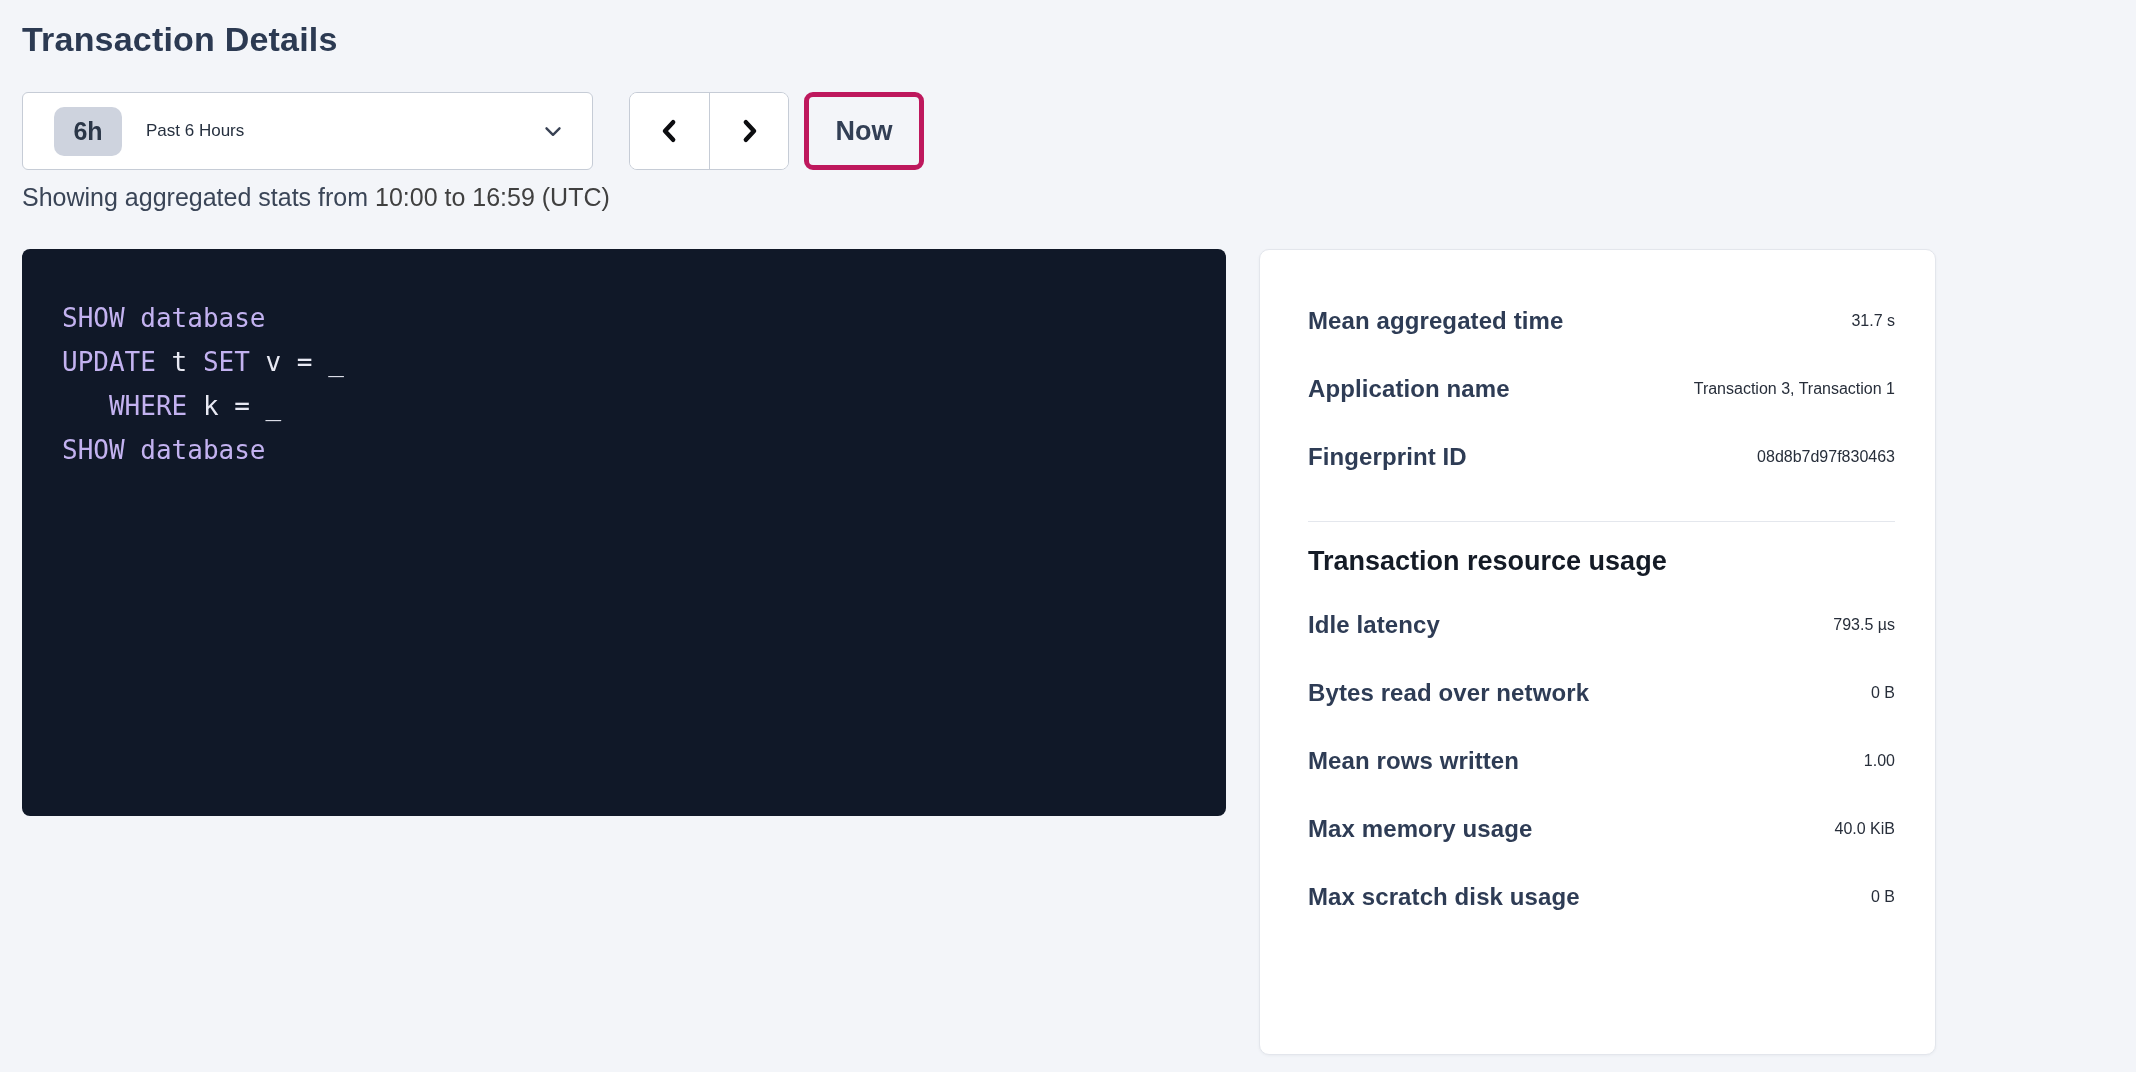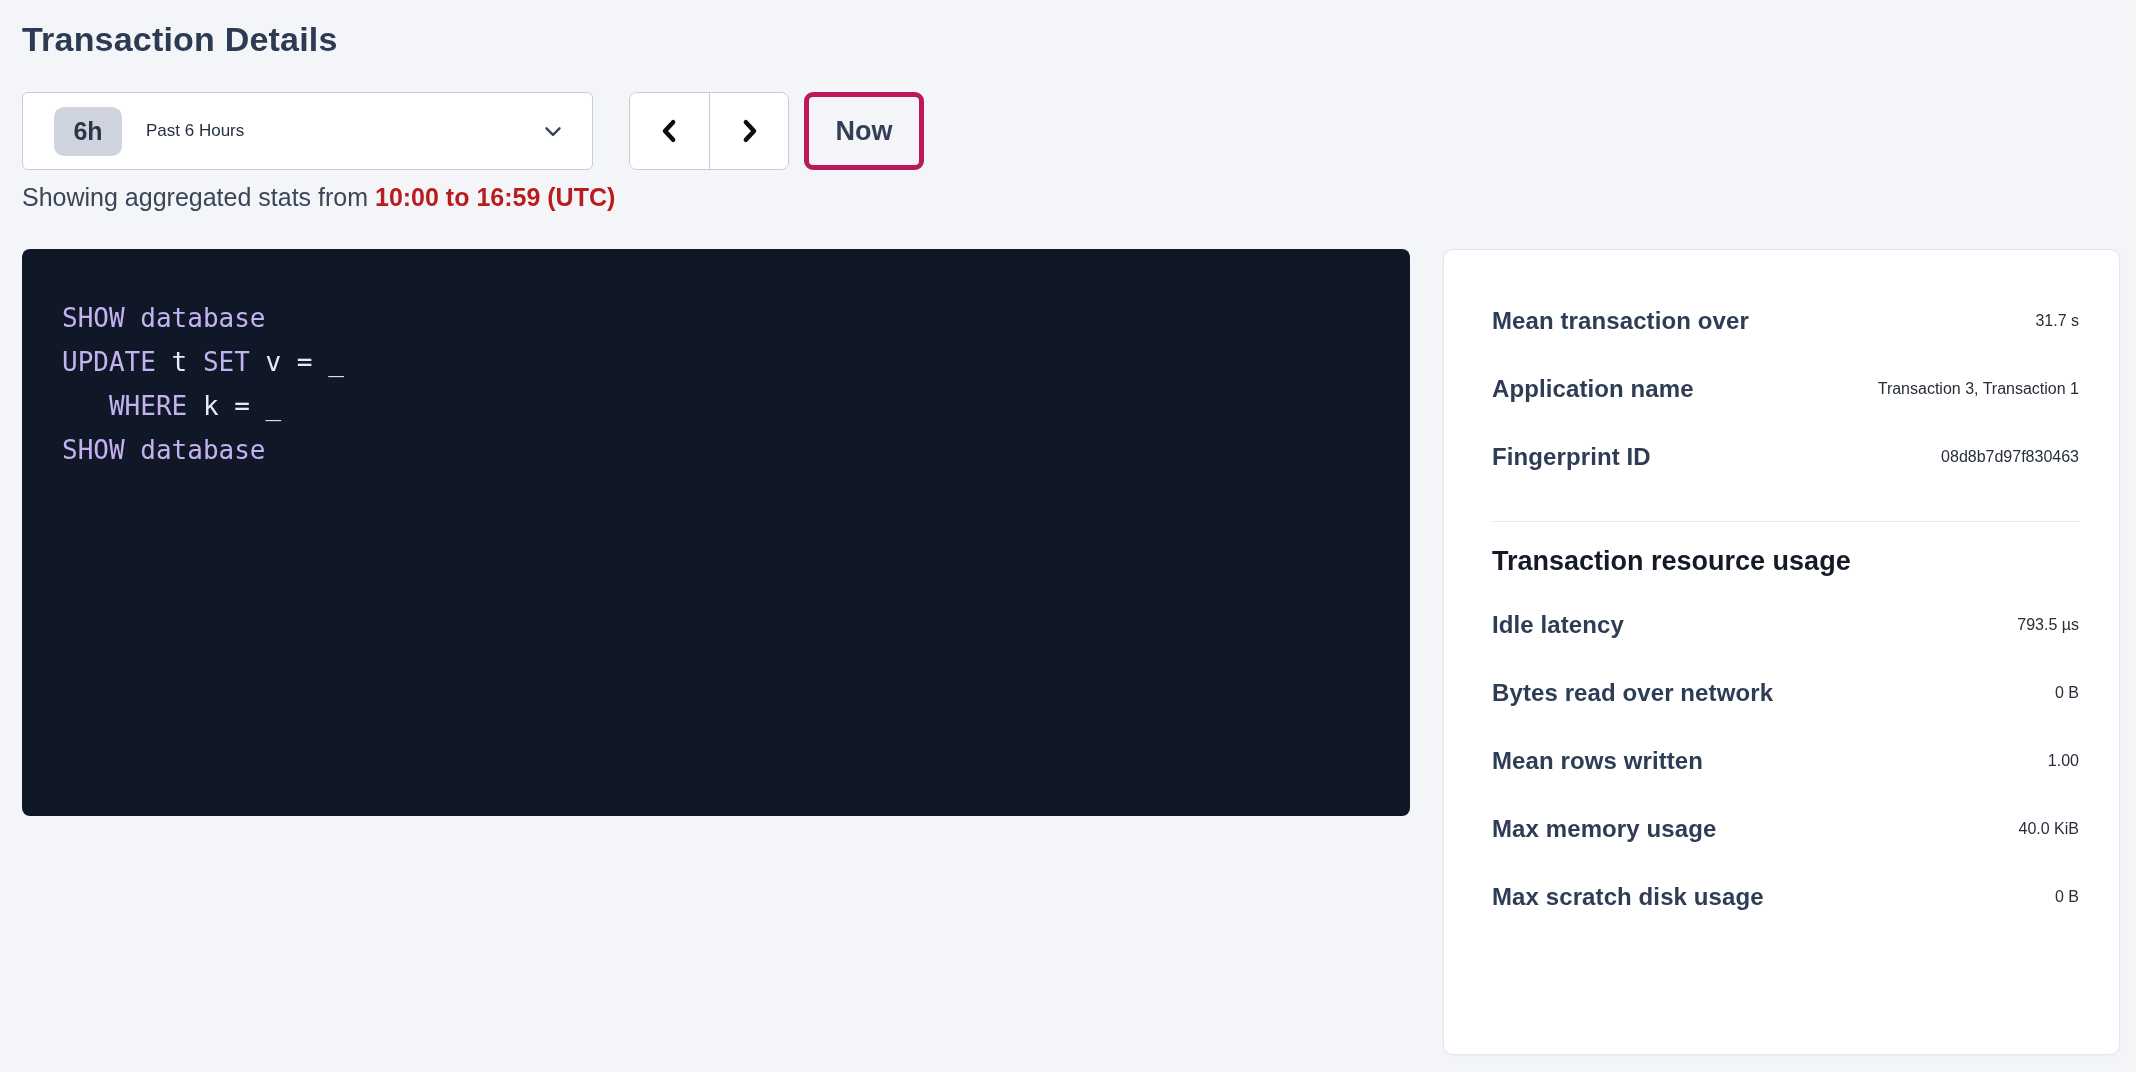--- a/index.html
+++ b/index.html
@@ -74,26 +74,26 @@
     font-weight: 700;
     color: #323f55;
     cursor: pointer;
   }
 
   .agg-note {
     margin-top: 13px;
     font-size: 25px;
     color: #3a4557;
   }
-  .agg-note b { font-weight: 700; color: #b91c1c; }
+  .agg-note b { font-weight: 400; color: #404040; }
 
   
   .content { display: flex; margin-top: 37px; align-items: flex-start; }
   .sql-box {
-    width: 1388px; height: 567px;
+    width: 1204px; height: 567px;
     border-radius: 8px;
     padding: 47px 40px 40px 40px;
     font-family: "DejaVu Sans Mono", monospace;
     font-size: 26px;
     line-height: 44px;
     white-space: pre;
   }
   .sql-box .kw { }
   .sql-box .plain { }
 
@@ -175,21 +175,21 @@
 
   <p class="agg-note"><span>Showing aggregated stats from </span><b>10:00 to 16:59 (UTC)</b></p>
 
   <div class="content">
 
     <div class="sql-box" id="sql-box" style="background: rgb(16, 24, 40);"><div class="code-line"><span class="kw" style="color: rgb(195, 178, 240);">SHOW</span><span class="plain" style="color: rgb(232, 233, 243);"> </span><span class="kw" style="color: rgb(195, 178, 240);">database</span></div><div class="code-line"><span class="kw" style="color: rgb(195, 178, 240);">UPDATE</span><span class="plain" style="color: rgb(232, 233, 243);"> t </span><span class="kw" style="color: rgb(195, 178, 240);">SET</span><span class="plain" style="color: rgb(232, 233, 243);"> v = _</span></div><div class="code-line"><span class="plain" style="color: rgb(232, 233, 243);">   </span><span class="kw" style="color: rgb(195, 178, 240);">WHERE</span><span class="plain" style="color: rgb(232, 233, 243);"> k = _</span></div><div class="code-line"><span class="kw" style="color: rgb(195, 178, 240);">SHOW</span><span class="plain" style="color: rgb(232, 233, 243);"> </span><span class="kw" style="color: rgb(195, 178, 240);">database</span></div></div>
 
     <div class="stats-card">
       <div id="primary-rows">
   <div class="stat-row">
-    <span class="stat-label">Mean transaction over</span>
+    <span class="stat-label">Mean aggregated time</span>
     <span class="stat-value">31.7 s</span>
   </div>
 
   <div class="stat-row">
     <span class="stat-label">Application name</span>
     <span class="stat-value">Transaction 3, Transaction 1</span>
   </div>
 
   <div class="stat-row">
     <span class="stat-label">Fingerprint ID</span>

